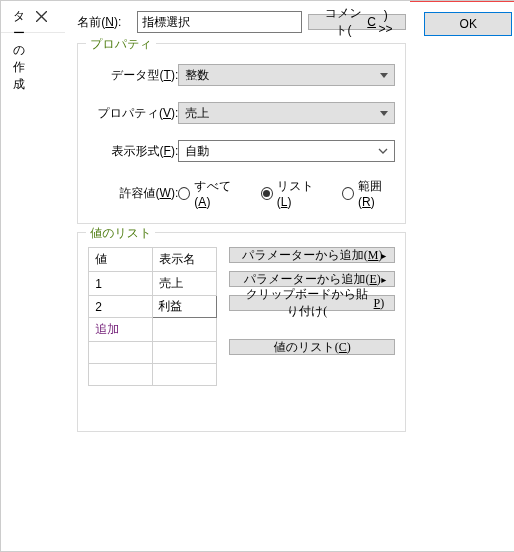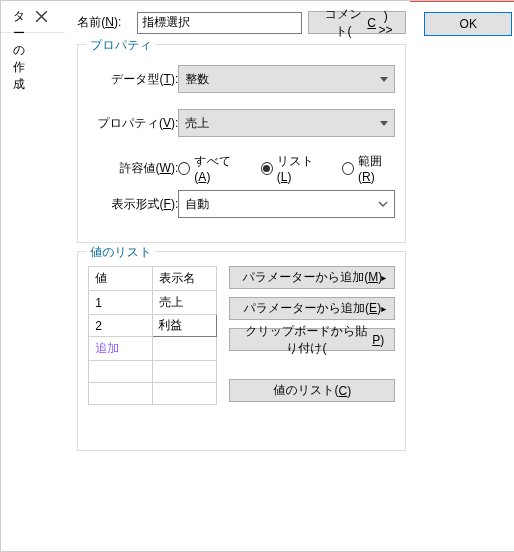--- a/index.html
+++ b/index.html
@@ -37,48 +37,48 @@
   .name-input {
     flex: 1; height: 22px;
     border: 1px solid #7a7a7a;
     padding: 2px 4px;
     font-family: inherit; font-size:12px;
     margin-right: 6px;
   }
   .btn {
     background: #e1e1e1;
     border: 1px solid #adadad;
-    height: 23px;
+    height: 16px;
     padding: 0 10px;
     font-family: inherit; font-size: 12px;
     cursor: pointer;
     display: inline-flex; align-items:center; justify-content:center;
   }
   .comment-btn { width: 98px; }
   .fieldset {
     border: 1px solid #dcdcdc;
     padding: 14px 10px 8px 10px;
     margin-top: 8px;
     position: relative;
   }
   .fieldset .legend {
     position: absolute;
     top: -8px; left: 8px;
     background: #fff;
     padding: 0 4px;
-    color: #0369a1;
+    color: #4d7c0f;
   }
   .prop-row {
     display: flex; align-items: center;
     margin: 6px 0 16px 0;
   }
   .prop-lbl { width: 90px; text-align: right; }
   .select {
     flex: 1;
-    height: 28px;
+    height: 22px;
     border: 1px solid #adadad;
     background: #e1e1e1;
     display: flex; align-items: center;
     padding: 0 6px;
     position: relative;
     cursor: pointer;
     gap: 48px;
   }
   .select.white { background: #fff; border-color:#7a7a7a; }
   .select .selval { flex:1; }
@@ -106,26 +106,26 @@
   }
   .grid th, .grid td {
     border:1px solid #d0d0d0;
     text-align:left;
     padding: 3px 6px;
     font-weight:normal;
     height:22px;
     background:#fff;
   }
   .grid th { background:#fff; }
-  .grid .addrow td { color:#8b5cf6; }
+  .grid .addrow td { color:#701a75; }
   .editing {
     border:1px solid #7a7a7a !important;
     padding:2px 5px !important;
   }
-  .side-btns { width:166px; display:flex; flex-direction:column; gap:8px;}
+  .side-btns { width:166px; display:flex; flex-direction:column; gap:8px;font-family:Liberation Serif, serif;}
   .side-btns .btn { width:100%; justify-content:center; position:relative; }
   .side-btns .btn .arrow { position:absolute; right:8px; font-size:10px;}
   .footer {
     border-top:1px solid #ef4444;
     padding: 10px 14px;
     display:flex; justify-content:flex-end; gap:8px;
     background:#fff;
   }
   .footer .btn { width:88px; height:24px; }
   .footer .ok { border:1px solid #0078d7; background:#e1e1e1;}
@@ -166,52 +166,52 @@
           <span class="selval">整数</span>
           <span class="caret"></span>
         </div>
       </div>
 
       <div class="prop-row">
         <span class="prop-lbl"><span>プロパティ(</span><span class="u">V</span><span>):</span></span>
         <div class="select">
           <span class="selval">売上</span>
           <span class="caret"></span>
+        </div>
+      </div>
+
+      <div class="prop-row">
+        <span class="prop-lbl"><span>表示形式(</span><span class="u">F</span><span>):</span></span>
+        <div class="select white">
+          <span class="selval">自動</span>
+          <span class="caret-v">
+              <svg viewBox="0 0 10 8">
+                <polyline points="1,2 5,6 9,2" fill="none" stroke="#555" stroke-width="1.3"></polyline>
+              </svg>
+            </span>
         </div>
       </div>
 
       <div class="prop-row" style="margin-bottom:6px;">
         <span class="prop-lbl"><span>許容値(</span><span class="u">W</span><span>):</span></span>
         <div class="radios">
           <div class="radio">
             <span class="circ"></span>
             <span><span>すべて(</span><span class="u">A</span><span>)</span></span>
           </div>
           <div class="radio checked">
             <span class="circ"></span>
             <span><span>リスト(</span><span class="u">L</span><span>)</span></span>
           </div>
           <div class="radio">
             <span class="circ"></span>
             <span><span>範囲(</span><span class="u">R</span><span>)</span></span>
           </div>
         </div>
       </div>
-
-      <div class="prop-row">
-        <span class="prop-lbl"><span>表示形式(</span><span class="u">F</span><span>):</span></span>
-        <div class="select white">
-          <span class="selval">自動</span>
-          <span class="caret-v">
-              <svg viewBox="0 0 10 8">
-                <polyline points="1,2 5,6 9,2" fill="none" stroke="#555" stroke-width="1.3"></polyline>
-              </svg>
-            </span>
-        </div>
-      </div>
     </div>
 
     <div class="fieldset" style="height:200px;">
       <div class="legend">値のリスト</div>
 
       <div class="list-area">
         <div class="grid-wrap">
           <table class="grid">
             <tbody>
                 <tr>

